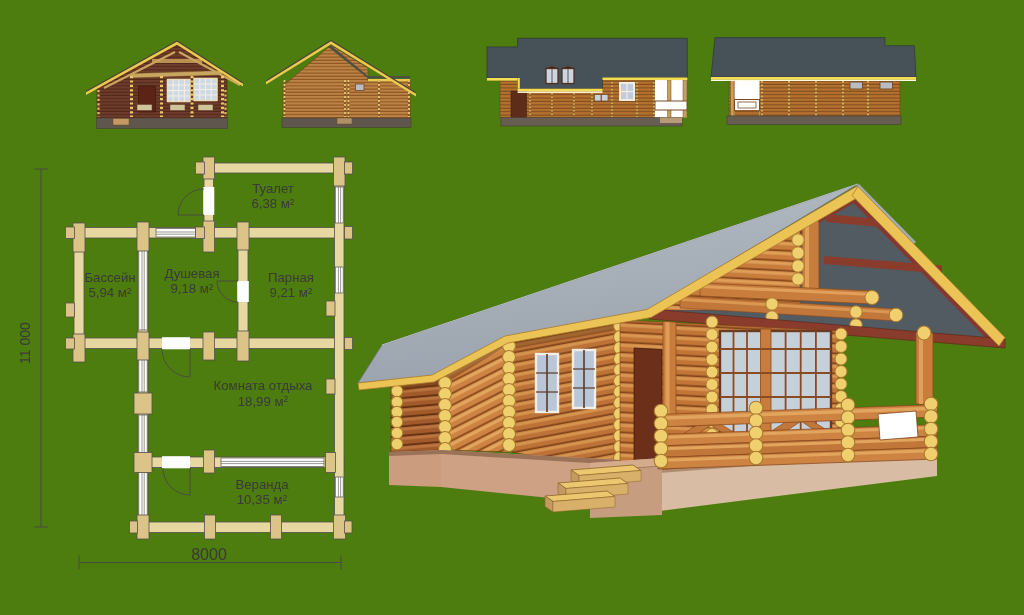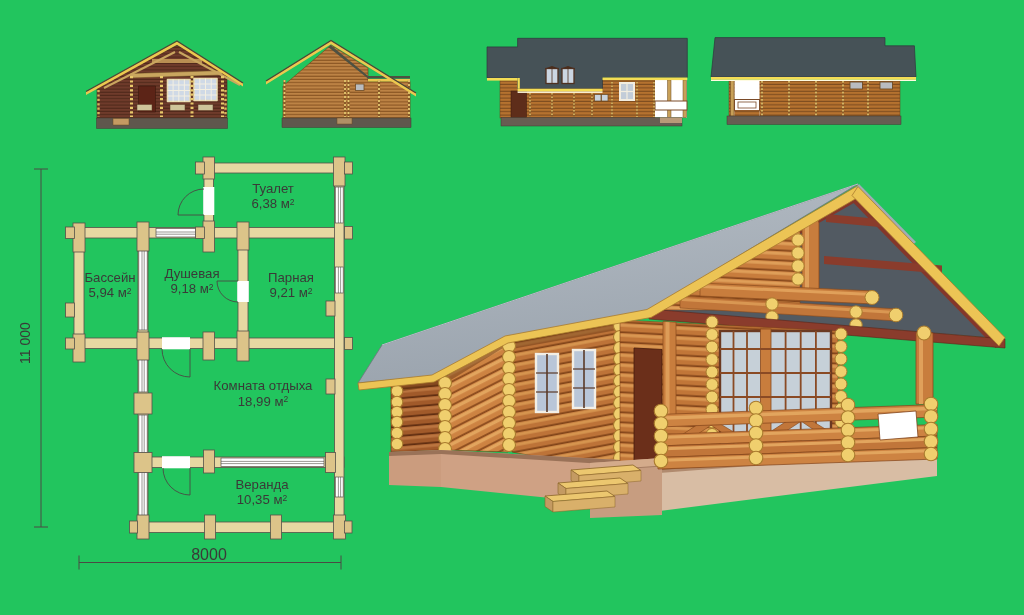--- a/index.html
+++ b/index.html
@@ -1,14 +1,14 @@
 <!DOCTYPE html>
 <html><head><meta charset="utf-8"><style>
 html,body{margin:0;padding:0;background:#ffffff;}
-#c{position:relative;width:1024px;height:615px;background:#22c55e;overflow:hidden;}
+#c{position:relative;width:1024px;height:615px;background:#4d7c0f;overflow:hidden;}
 </style></head><body>
 <div id="c">
 <svg width="1024" height="615" viewBox="0 0 1024 615">
 
 <defs>
 <pattern id="pe1" width="8" height="3.2" patternUnits="userSpaceOnUse">
   <rect width="8" height="3.2" fill="#6f3b2b"></rect>
           <rect width="8" height="1.1" y="2.1" fill="#50291b"></rect>
 </pattern>
 <pattern id="pe2" width="8" height="3.2" patternUnits="userSpaceOnUse">

